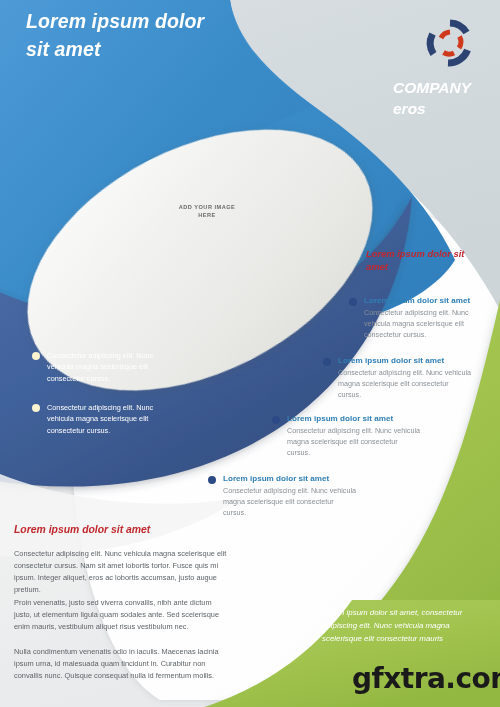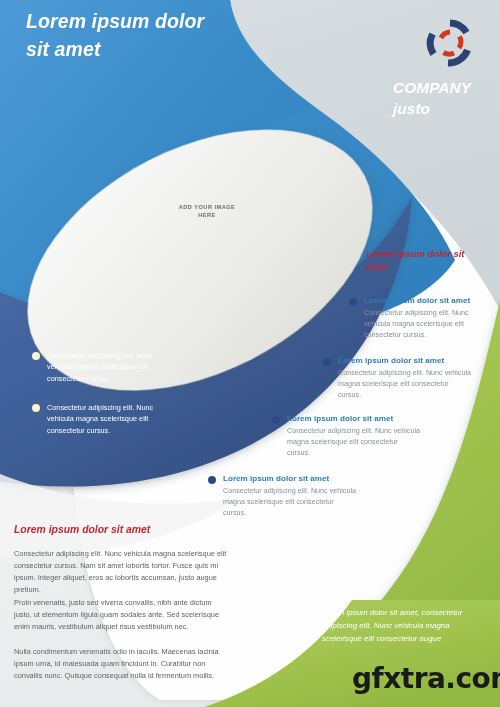--- a/index.html
+++ b/index.html
@@ -290,21 +290,21 @@
           <path d="M46.5,36 A20,20 0 0,1 27,49" stroke="#2d4372" stroke-width="7"></path>
           <path d="M12.5,40 A20,20 0 0,1 11.5,20" stroke="#2d4372" stroke-width="7"></path>
 
           <path d="M29,18 A11,11 0 0,0 20,24" stroke="#d03a1c" stroke-width="5"></path>
           <path d="M38.5,22.5 A11,11 0 0,1 38,34" stroke="#d03a1c" stroke-width="5"></path>
           <path d="M22.5,38.5 A11,11 0 0,0 33,39" stroke="#d03a1c" stroke-width="5"></path>
         </g>
       </svg>
     </div>
 
-    <div class="company-name">COMPANY justo</div>
+    <div class="company-name">COMPANY eros</div>
 
     <div class="img-placeholder">ADD YOUR IMAGE HERE</div>
 
     <div class="right-heading">Lorem ipsum dolor sit amet</div>
 
     <div class="bullet dark" style="left:349px; top:296px; width:145px;">
       <span class="dot"></span>
       <div class="btext">
         <div class="bt-title">Lorem ipsum dolor sit amet</div>
         <div class="bt-body">Consectetur adipiscing elit. Nunc vehicula magna scelerisque elit consectetur cursus.</div>
@@ -347,18 +347,18 @@
       <div class="btext">
         <div class="bt-body">Consectetur adipiscing elit. Nunc vehicula magna scelerisque elit consectetur cursus.</div>
       </div>
     </div>
 
     <div class="art-heading">Lorem ipsum dolor sit amet</div>
     <div class="art-body art-p1">Consectetur adipiscing elit. Nunc vehicula magna scelerisque elit consectetur cursus. Nam sit amet lobortis tortor. Fusce quis mi ipsum. Integer aliquet, eros ac lobortis accumsan, justo augue pretium.</div>
     <div class="art-body art-p3">Nulla condimentum venenatis odio in iaculis. Maecenas lacinia ipsum urna, id malesuada quam tincidunt in. Curabitur non convallis nunc. Quisque consequat nulla id fermentum mollis.</div>
     <div class="art-body art-p2">Proin venenatis, justo sed viverra convallis, nibh ante dictum justo, ut elementum ligula quam sodales ante. Sed scelerisque enim mauris, vestibulum aliquet risus vestibulum nec.</div>
 
-    <div class="green-note">Lorem ipsum dolor sit amet, consectetur adipiscing elit. Nunc vehicula magna scelerisque elit consectetur augue</div>
+    <div class="green-note">Lorem ipsum dolor sit amet, consectetur adipiscing elit. Nunc vehicula magna scelerisque elit consectetur mauris</div>
 
     <div class="watermark">gfxtra.com</div>
 
   </div>
 </div>
 
 </body></html>

